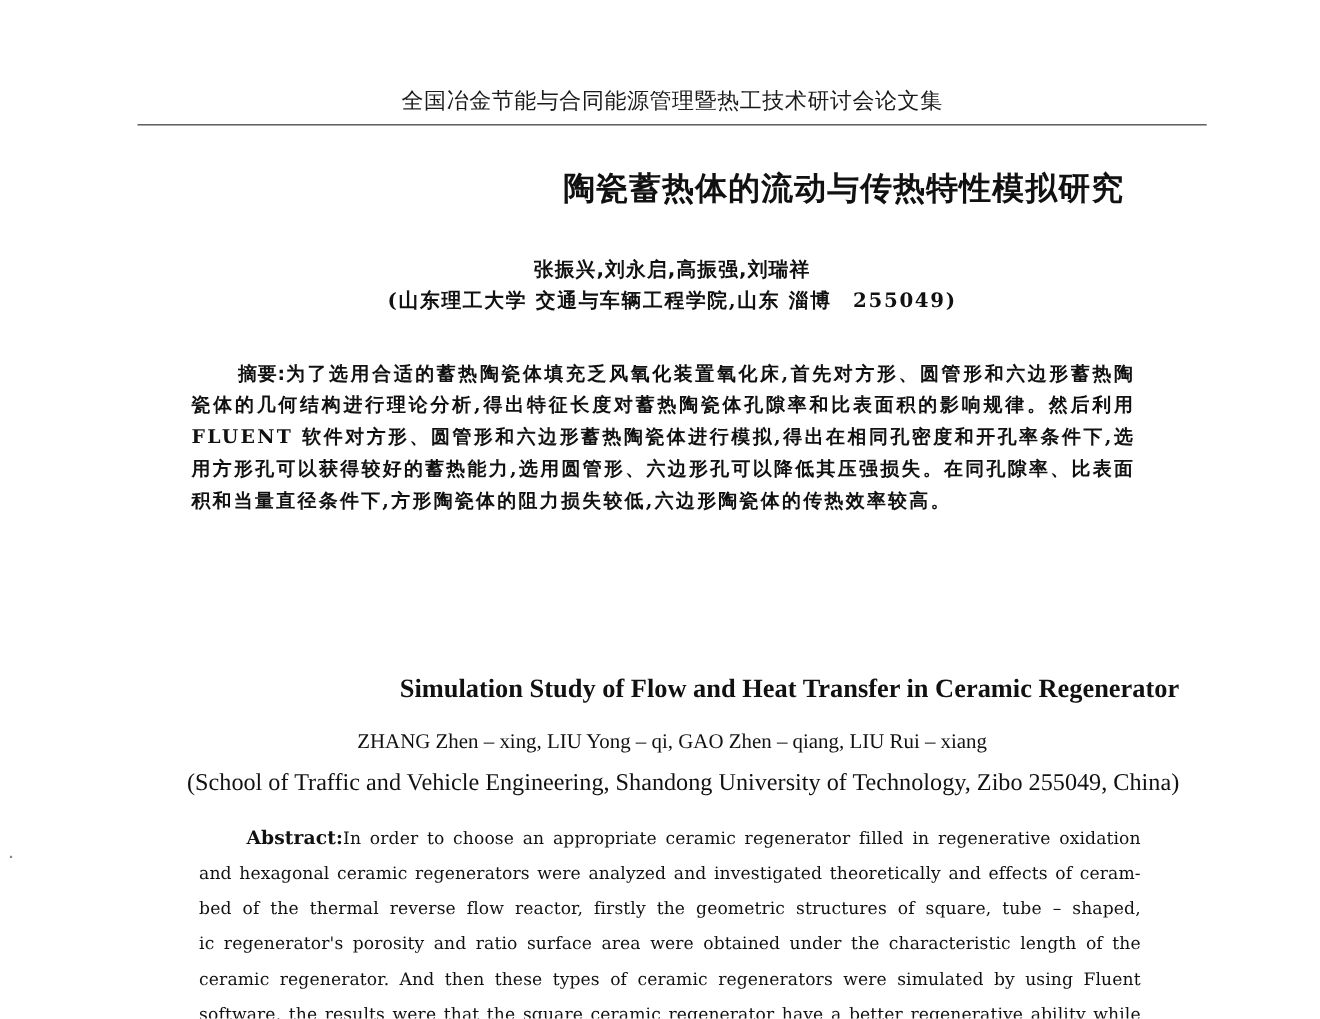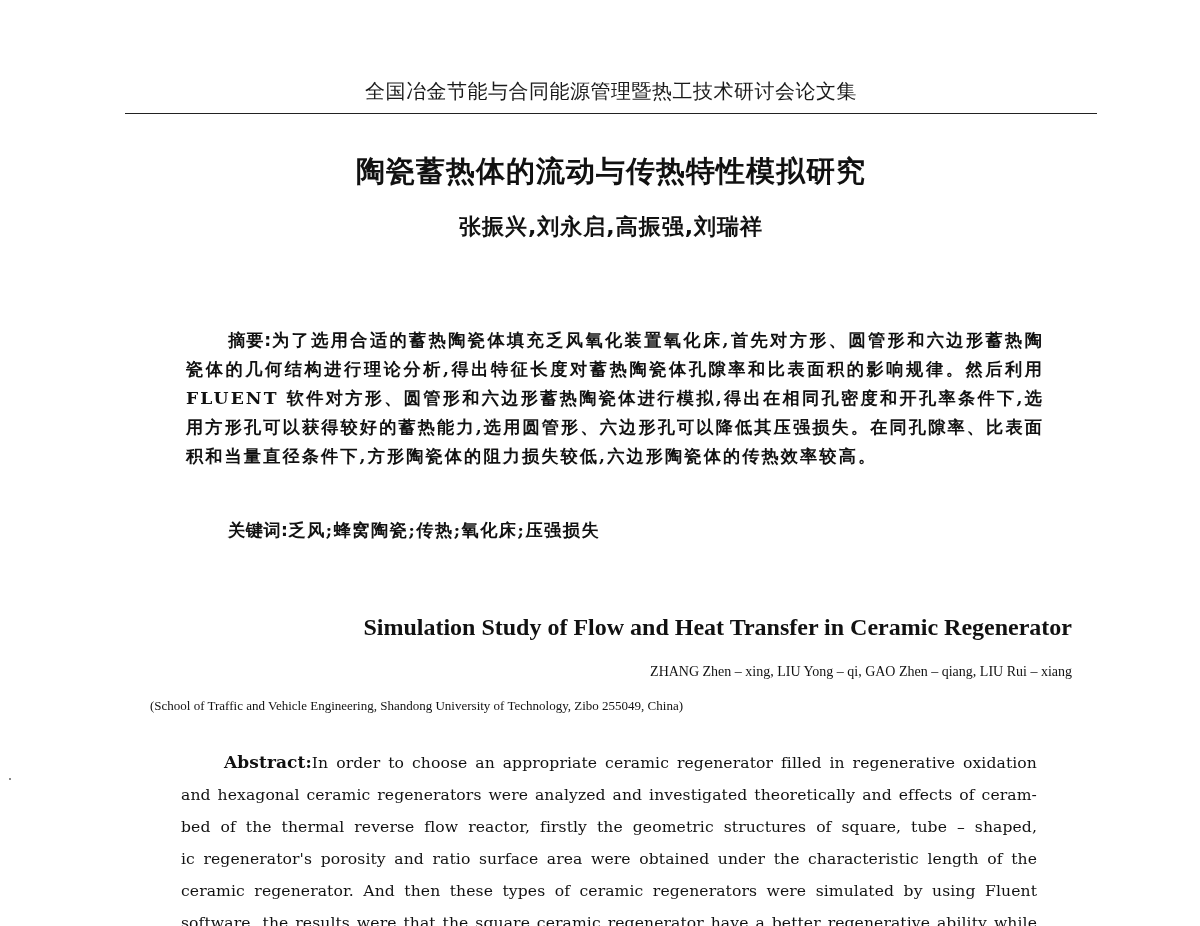--- a/index.html
+++ b/index.html
@@ -7,53 +7,53 @@
   .page { position: absolute; left: 0; top: 0; width: 1200px; height: 926px; border-radius: 30px; }
   .running-head {
     position: absolute; left: 125px; top: 78px; width: 972px; text-align: center;
     font-family: "DejaVu Sans", sans-serif; font-size: 20px; letter-spacing: 0.5px; color: #1a1a1a;
   }
   .head-rule {
     position: absolute; left: 125px; top: 113px; width: 972px; height: 0;
     border-top: 1.6px solid #222;
   }
   .cn-title {
-    position: absolute; left: 200px; top: 152px; width: 822px; text-align: center;
+    position: absolute; left: 200px; top: 152px; width: 822px; text-align: right;
     font-family: "DejaVu Sans", sans-serif; font-weight: bold; font-size: 29px; letter-spacing: 1px;
   }
   .cn-authors {
-    position: absolute; left: 200px; top: 212px; width: 822px; text-align: center;
-    font-family: "DejaVu Sans", sans-serif; font-weight: bold; font-size: 22px; letter-spacing: 1px;
+    position: absolute; left: 200px; top: 233px; width: 822px; text-align: center;
+    font-family: "DejaVu Sans", sans-serif; font-weight: bold; font-size: 18px; letter-spacing: 1px;
   }
   .cn-affil {
     position: absolute; left: 200px; top: 261px; width: 822px; text-align: center;
     font-family: "DejaVu Serif", serif; font-weight: bold; font-size: 18px; letter-spacing: 1.5px;
   }
   .cn-abstract {
-    position: absolute; left: 186px; top: 326px; width: 858px;
+    position: absolute; left: 174px; top: 326px; width: 858px;
     font-family: "DejaVu Serif", serif; font-weight: bold; font-size: 17.2px;
     line-height: 29px; text-align: justify; letter-spacing: 2.1px;
   }
   .cn-abstract .indent { display: inline-block; width: 42px; }
   .label-bold { font-family: "DejaVu Sans", sans-serif; font-weight: bold; letter-spacing: 0.5px; }
   .cn-keywords {
     position: absolute; left: 186px; top: 516px; width: 858px;
     font-family: "DejaVu Serif", serif; font-weight: bold; font-size: 17.2px; line-height: 29px; letter-spacing: 1.5px;
   }
   .en-title {
     position: absolute; left: 150px; top: 614px; width: 922px; text-align: right;
     font-family: "Liberation Serif", serif; font-weight: bold; font-size: 24px;
   }
   .en-authors {
-    position: absolute; left: 150px; top: 664px; width: 922px; text-align: right;
-    font-family: "Liberation Serif", serif; font-size: 14px;
+    position: absolute; left: 150px; top: 664px; width: 922px; text-align: center;
+    font-family: "Liberation Serif", serif; font-size: 19px;
   }
   .en-affil {
-    position: absolute; left: 150px; top: 698px; width: 922px; text-align: left;
-    font-family: "Liberation Serif", serif; font-size: 13px;
+    position: absolute; left: 150px; top: 698px; width: 922px; text-align: right;
+    font-family: "Liberation Serif", serif; font-size: 22px;
   }
   .en-abstract {
     position: absolute; left: 181px; top: 746px; width: 856px;
     font-family: "DejaVu Serif", serif; font-size: 15.6px; line-height: 32px;
     text-align: justify; text-align-last: justify; letter-spacing: 0.1px;
   }
   .en-abstract .indent { display: inline-block; width: 43px; }
   .en-abstract .label { font-weight: bold; font-size: 17px; }
   .en-line { display: block; white-space: nowrap; text-align: justify; text-align-last: justify; }
   .speck { position: absolute; left: 9px; top: 778px; width: 2px; height: 2px; background: #888; }
@@ -61,28 +61,26 @@
 </head>
 <body>
 
 <div class="page">
 
   <div class="running-head">全国冶金节能与合同能源管理暨热工技术研讨会论文集</div>
   <div class="head-rule"></div>
 
   <div class="cn-title">陶瓷蓄热体的流动与传热特性模拟研究</div>
   <div class="cn-authors">张振兴,刘永启,高振强,刘瑞祥</div>
+  <div class="cn-affil">(山东理工大学 交通与车辆工程学院,山东 淄博　255049)</div>
 
   <div class="cn-abstract">
     <span class="indent"></span><span class="label-bold">摘要:</span><span>为了选用合适的蓄热陶瓷体填充乏风氧化装置氧化床,首先对方形、圆管形和六边形蓄热陶瓷体的几何结构进行理论分析,得出特征长度对蓄热陶瓷体孔隙率和比表面积的影响规律。然后利用 FLUENT 软件对方形、圆管形和六边形蓄热陶瓷体进行模拟,得出在相同孔密度和开孔率条件下,选用方形孔可以获得较好的蓄热能力,选用圆管形、六边形孔可以降低其压强损失。在同孔隙率、比表面积和当量直径条件下,方形陶瓷体的阻力损失较低,六边形陶瓷体的传热效率较高。</span>
   </div>
 
-  <div class="cn-keywords">
-    <span style="display:inline-block;width:42px"></span><span class="label-bold">关键词:</span><span>乏风;蜂窝陶瓷;传热;氧化床;压强损失</span>
-  </div>
 
   <div class="en-title">Simulation Study of Flow and Heat Transfer in Ceramic Regenerator</div>
   <div class="en-authors">ZHANG Zhen – xing, LIU Yong – qi, GAO Zhen – qiang, LIU Rui – xiang</div>
   <div class="en-affil">(School of Traffic and Vehicle Engineering, Shandong University of Technology, Zibo 255049, China)</div>
 
   <div class="en-abstract">
     <span class="en-line"><span class="indent"></span><span class="label">Abstract:</span><span>In order to choose an appropriate ceramic regenerator filled in regenerative oxidation</span></span>
     <span class="en-line">and hexagonal ceramic regenerators were analyzed and investigated theoretically and effects of ceram-</span>
     <span class="en-line">bed of the thermal reverse flow reactor, firstly the geometric structures of square, tube – shaped,</span>
     <span class="en-line">ic regenerator's porosity and ratio surface area were obtained under the characteristic length of the</span>

